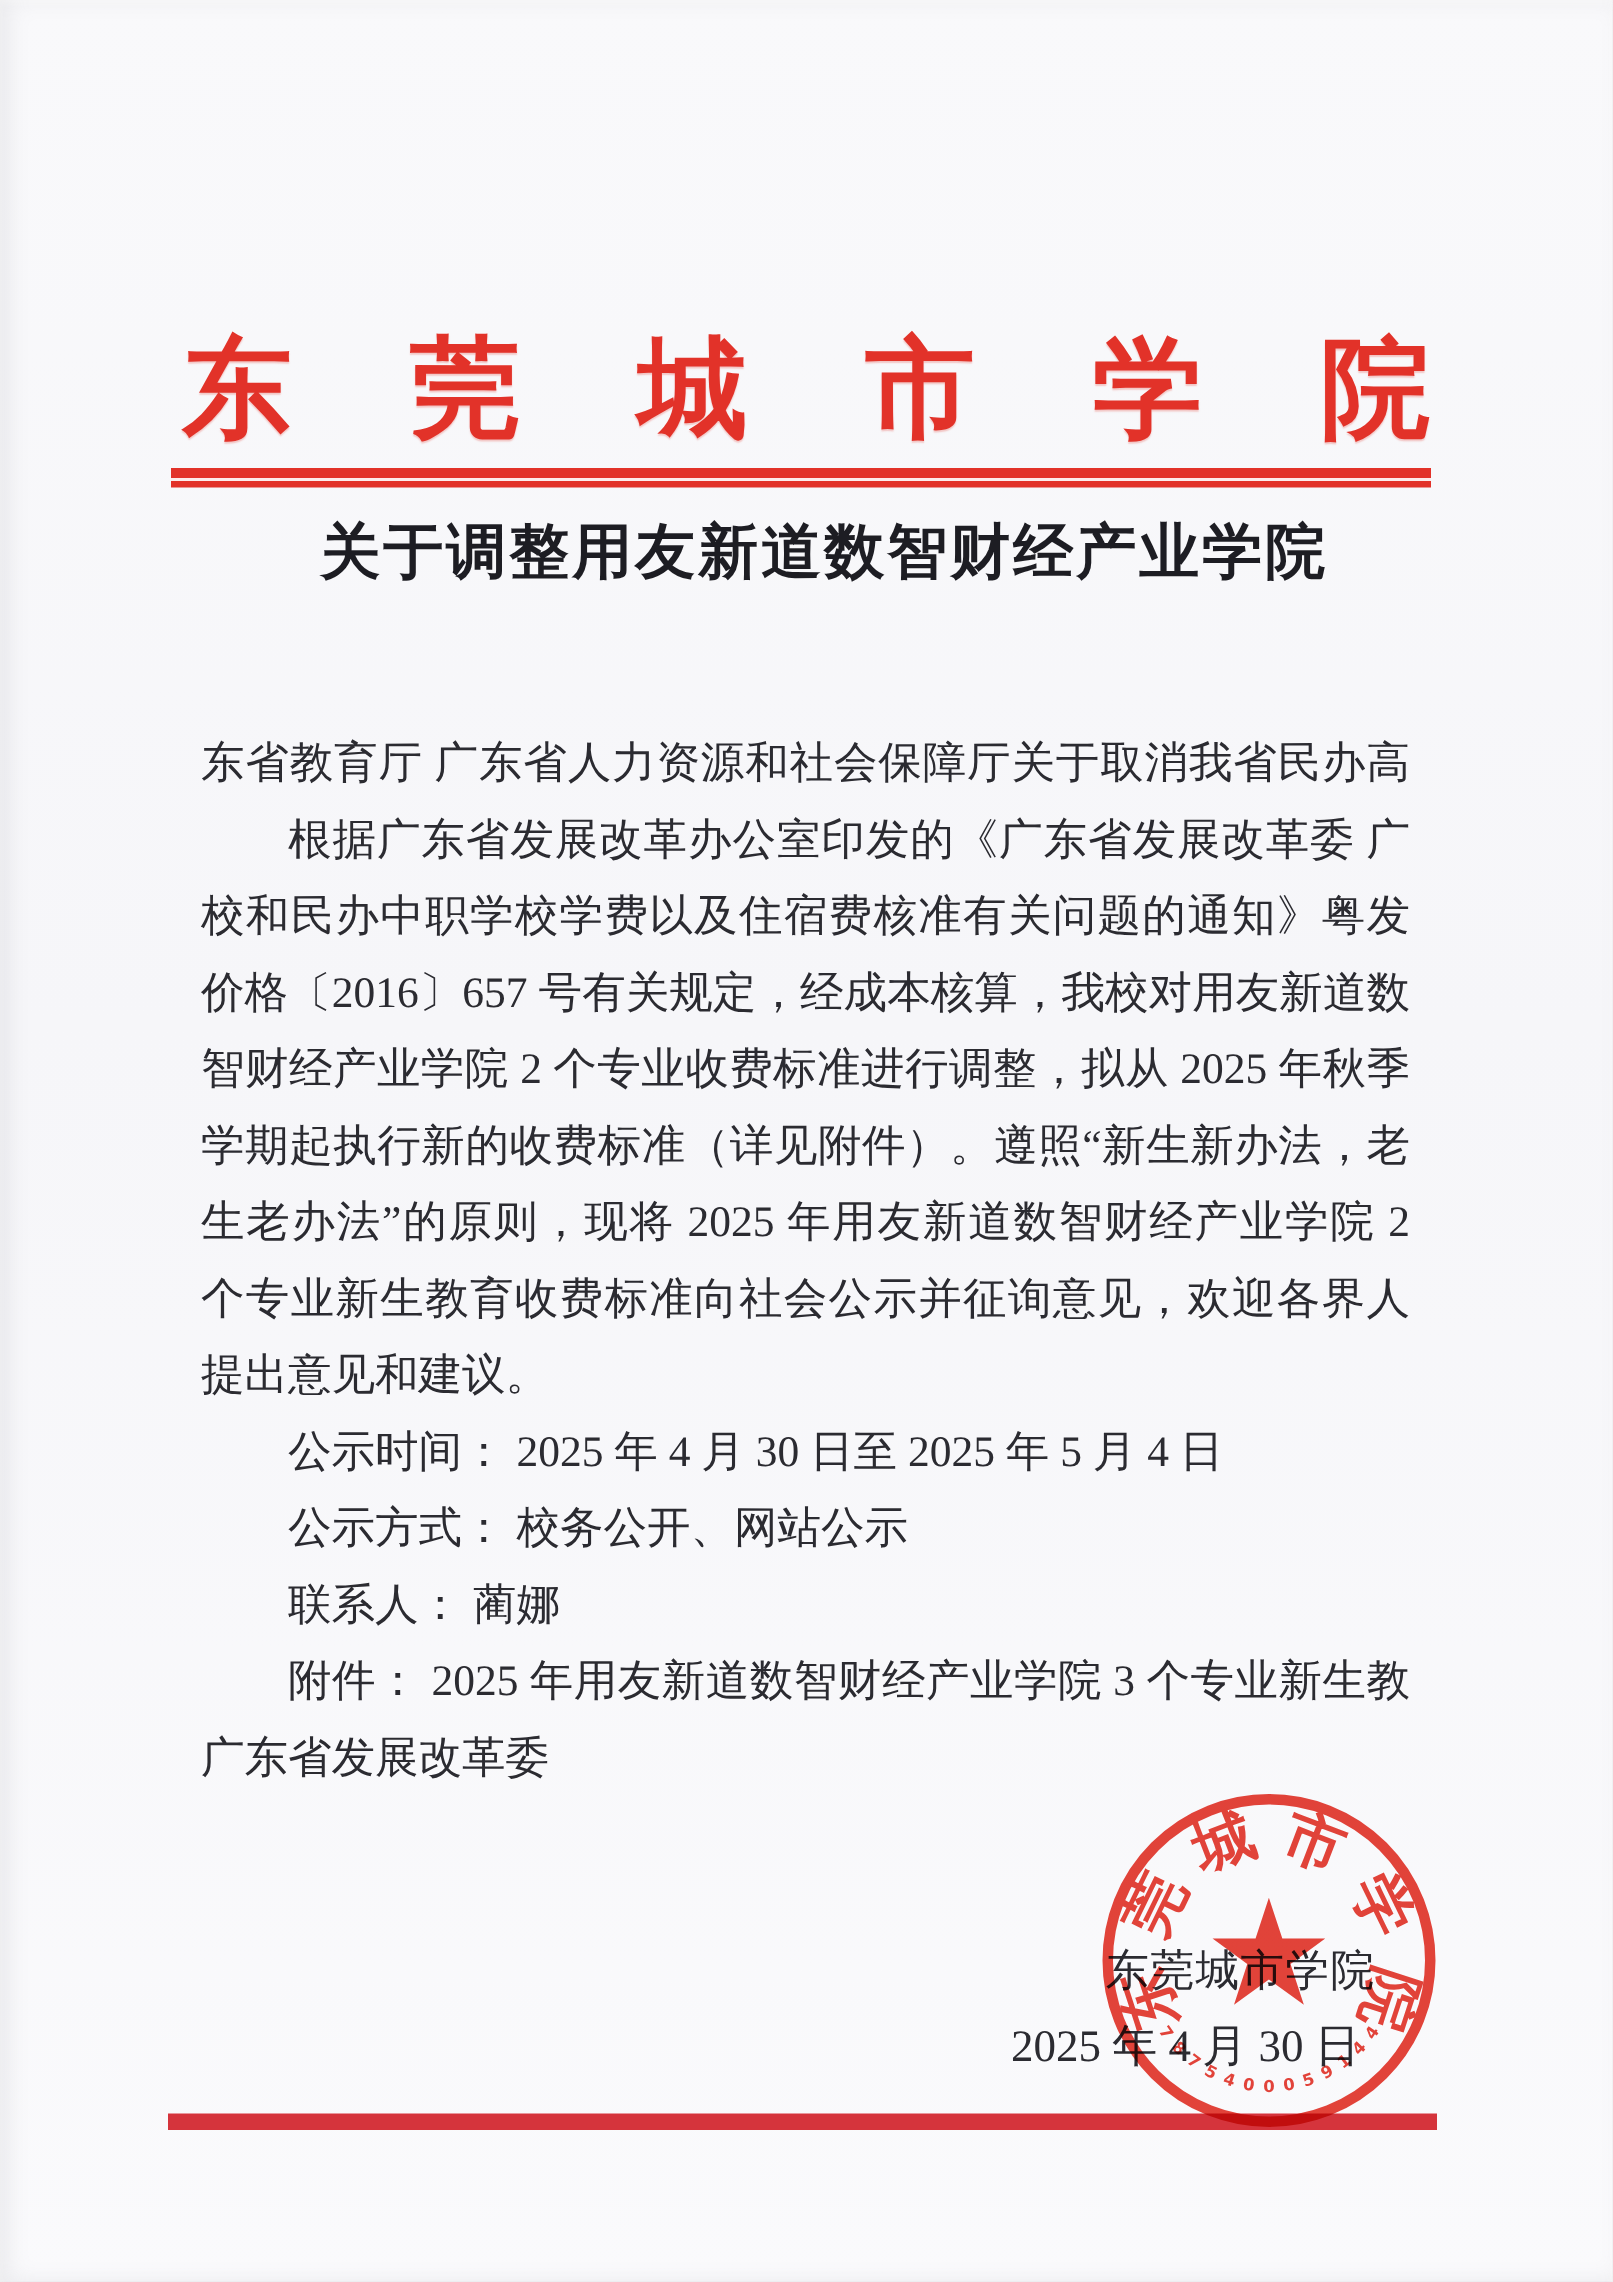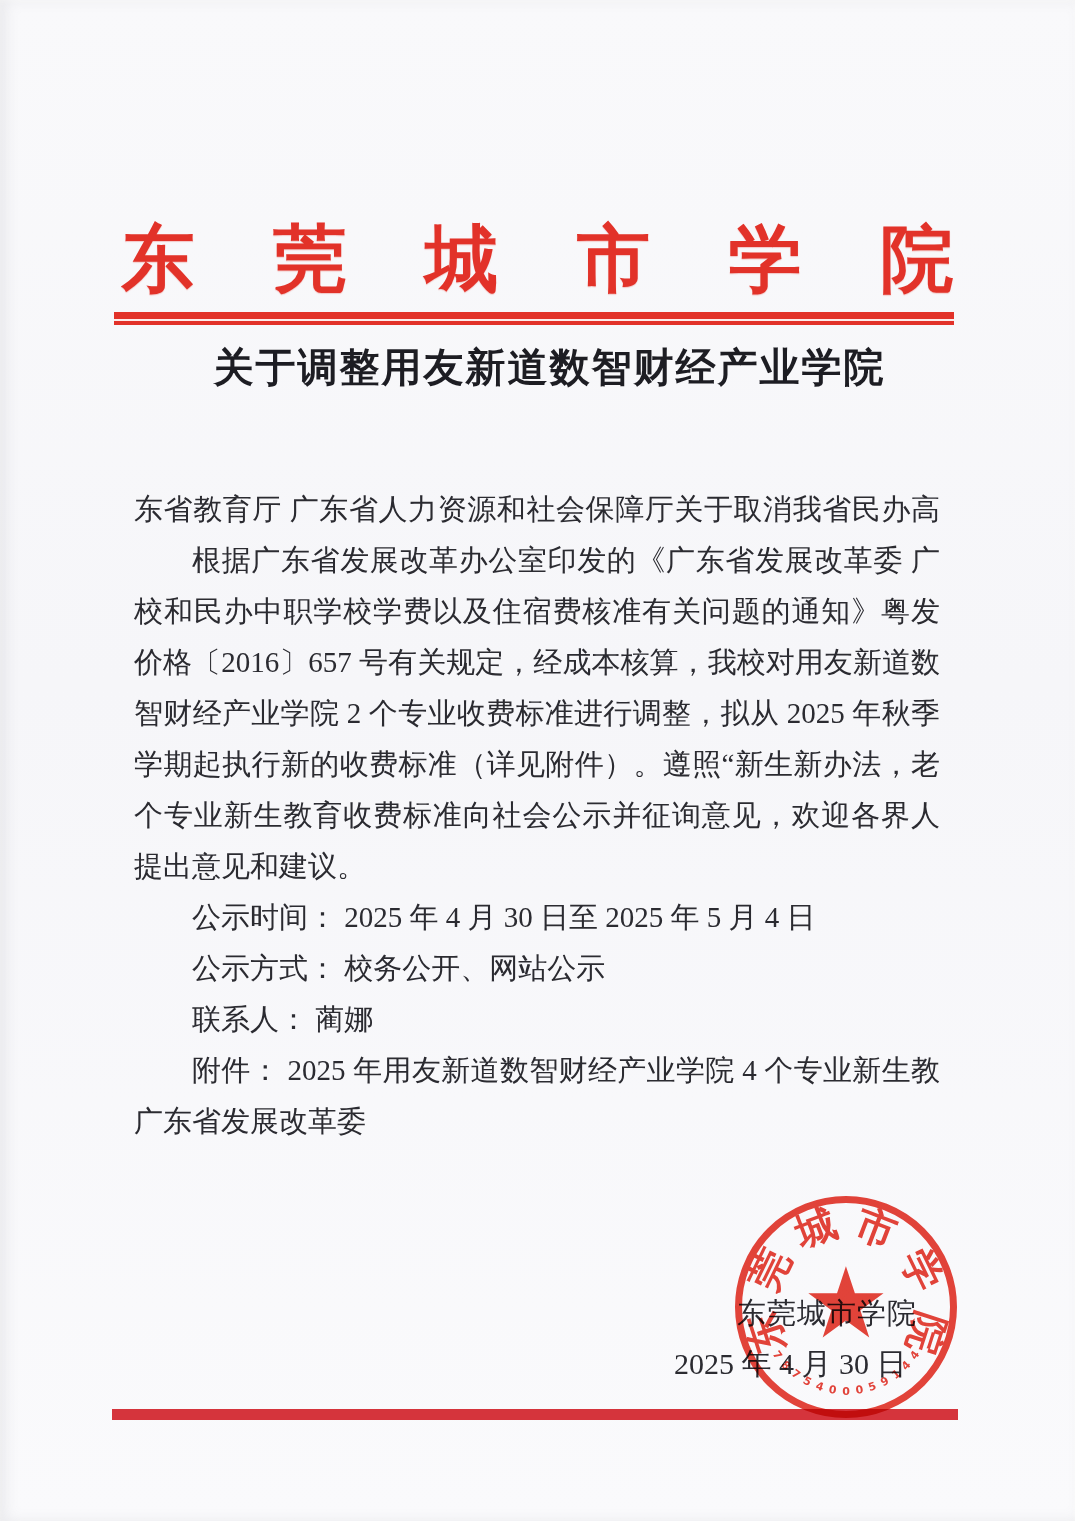--- a/index.html
+++ b/index.html
@@ -80,26 +80,27 @@
 
   <div class="doc-title t1">关于调整用友新道数智财经产业学院</div>
 
   <div class="body-block">
     <div class="bl jl">东省教育厅 广东省人力资源和社会保障厅关于取消我省民办高</div>
     <div class="bl ind jl">根据广东省发展改革办公室印发的《广东省发展改革委 广</div>
     <div class="bl jl">校和民办中职学校学费以及住宿费核准有关问题的通知》粤发改</div>
     <div class="bl jl">价格〔2016〕657 号有关规定，经成本核算，我校对用友新道数</div>
     <div class="bl jl">智财经产业学院 2 个专业收费标准进行调整，拟从 2025 年秋季</div>
     <div class="bl jl">学期起执行新的收费标准（详见附件）。遵照“新生新办法，老</div>
+    <div class="bl jl">生老办法”的原则，现将 2025 年用友新道数智财经产业学院 2</div>
     <div class="bl jl">个专业新生教育收费标准向社会公示并征询意见，欢迎各界人士</div>
     <div class="bl">提出意见和建议。</div>
     <div class="bl ind">公示时间： 2025 年 4 月 30 日至 2025 年 5 月 4 日</div>
     <div class="bl ind">公示方式： 校务公开、网站公示</div>
     <div class="bl ind">联系人： 蔺娜</div>
-    <div class="bl ind jl">附件： 2025 年用友新道数智财经产业学院 4 个专业新生教</div>
+    <div class="bl ind jl">附件： 2025 年用友新道数智财经产业学院 3 个专业新生教</div>
     <div class="bl">广东省发展改革委</div>
   </div>
 
   <div class="sig-name">东莞城市学院</div>
   <div class="sig-date">2025 年 4 月 30 日</div>
 
   <div class="seal">
     <span class="star">★</span>
     <span class="arc-char" style="transform:translate(-50%,-50%) rotate(-108deg) translateY(-84px)">东</span>
     <span class="arc-char" style="transform:translate(-50%,-50%) rotate(-64deg)  translateY(-84px)">莞</span>

